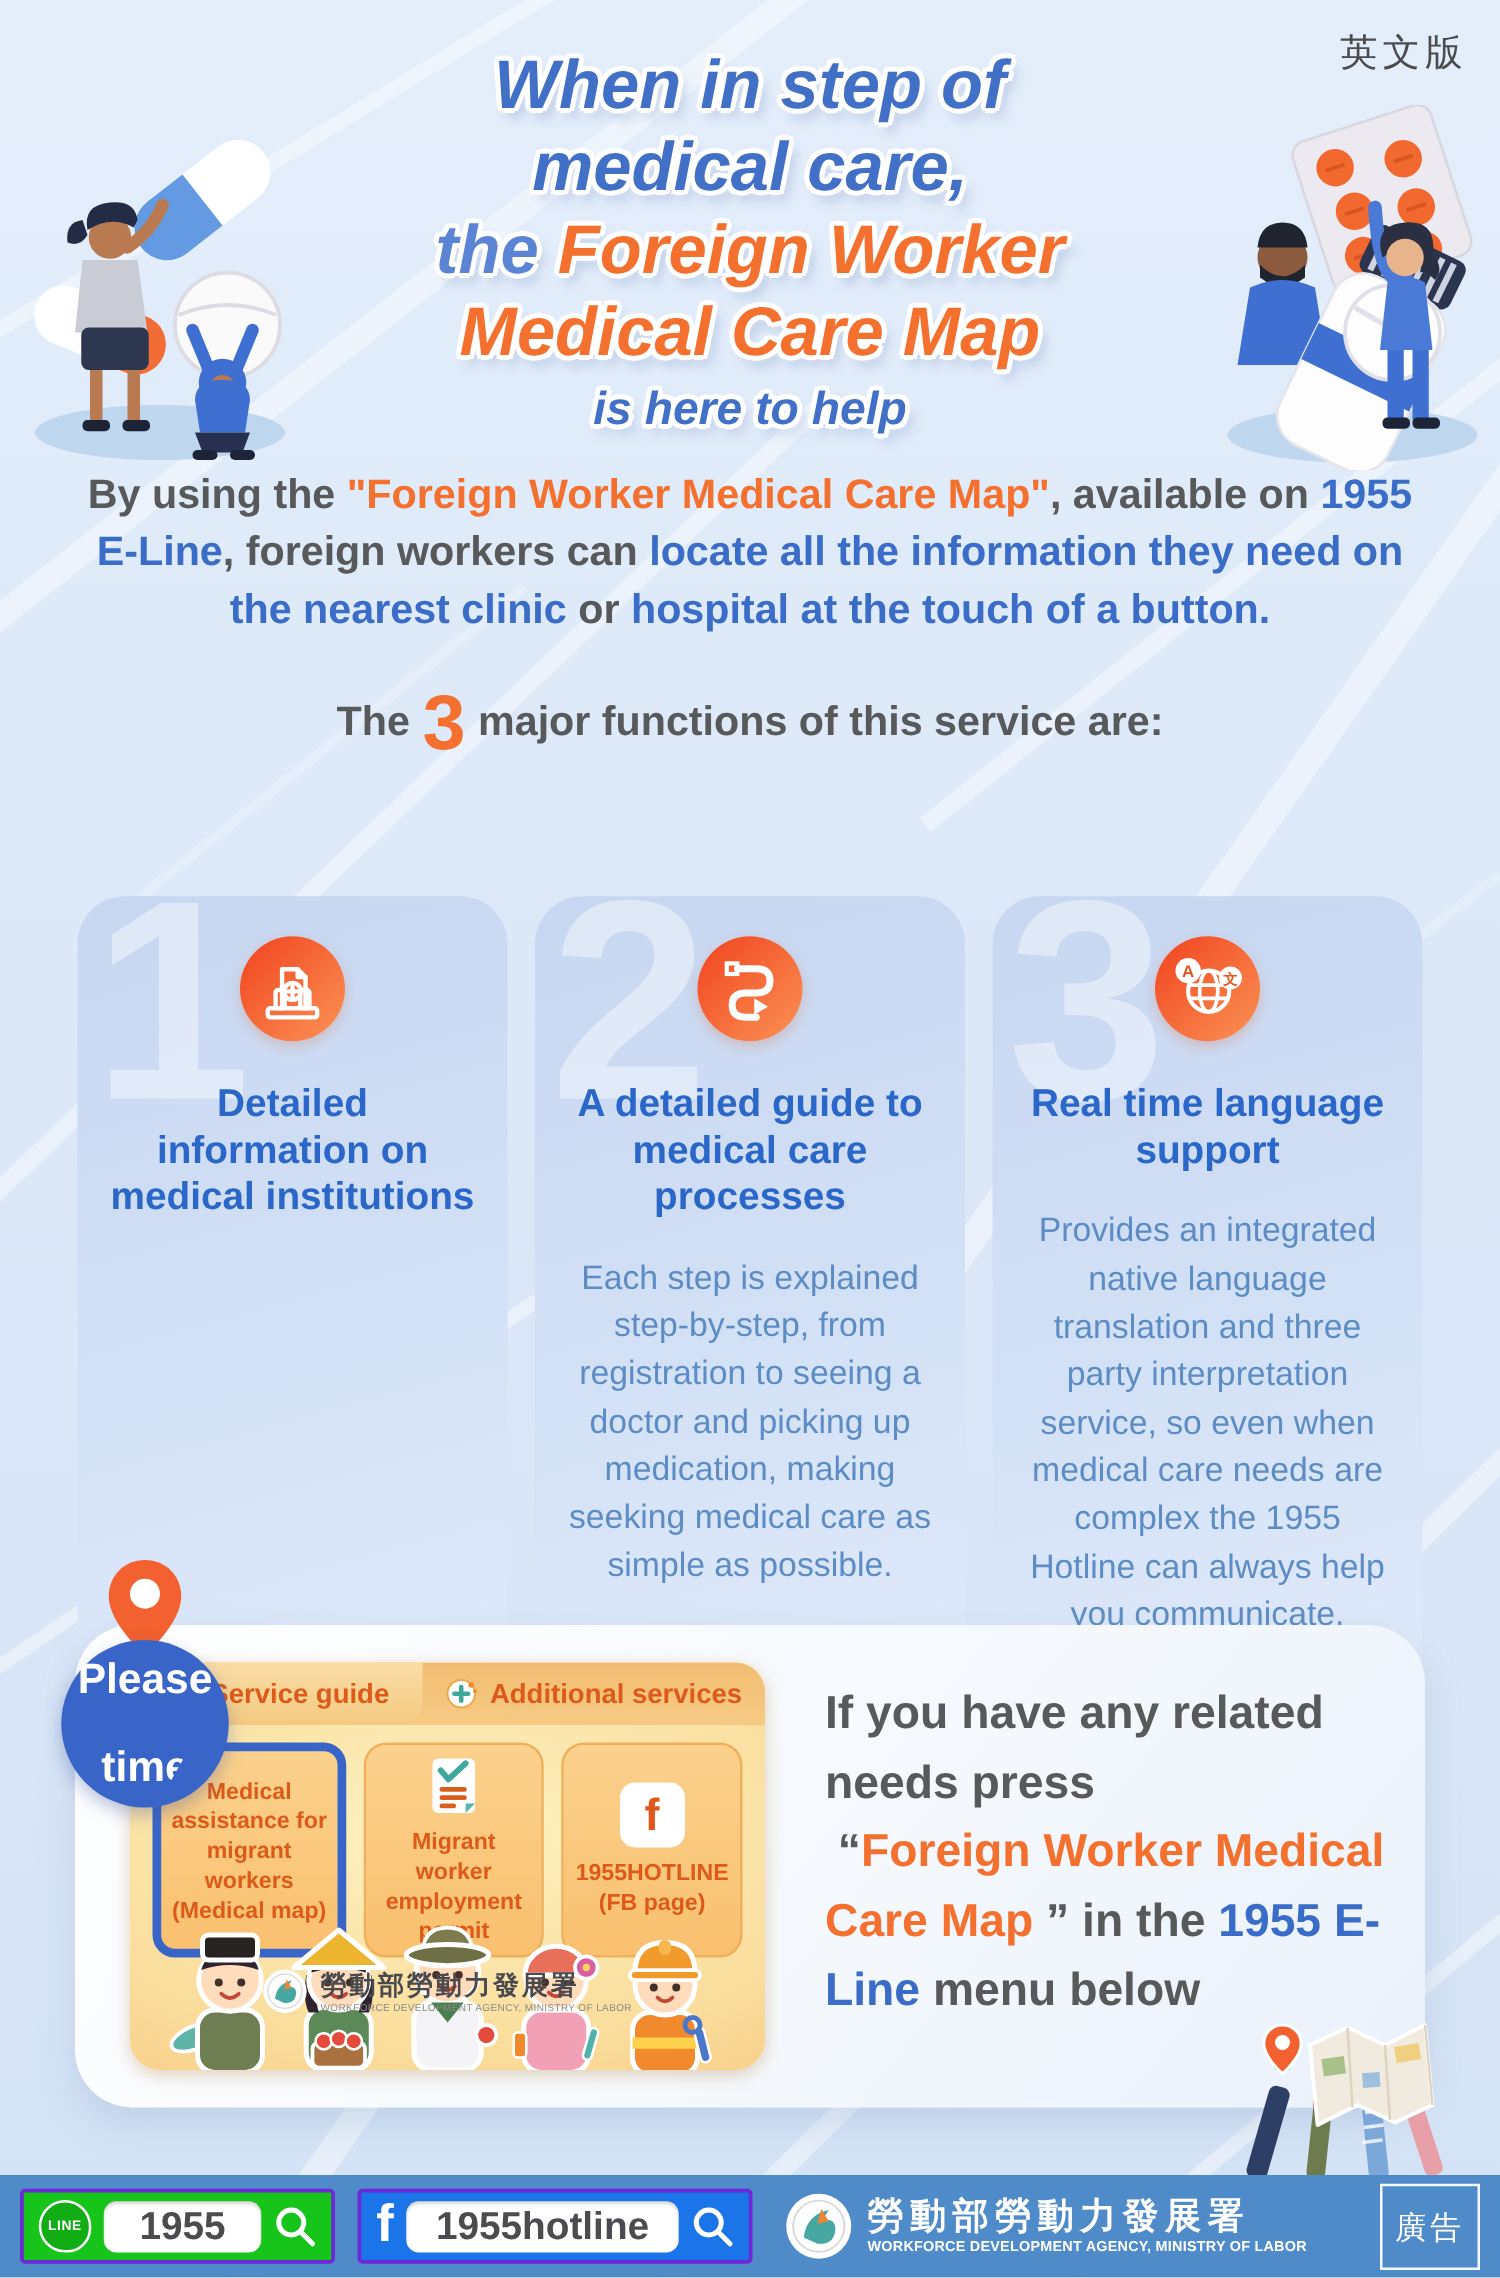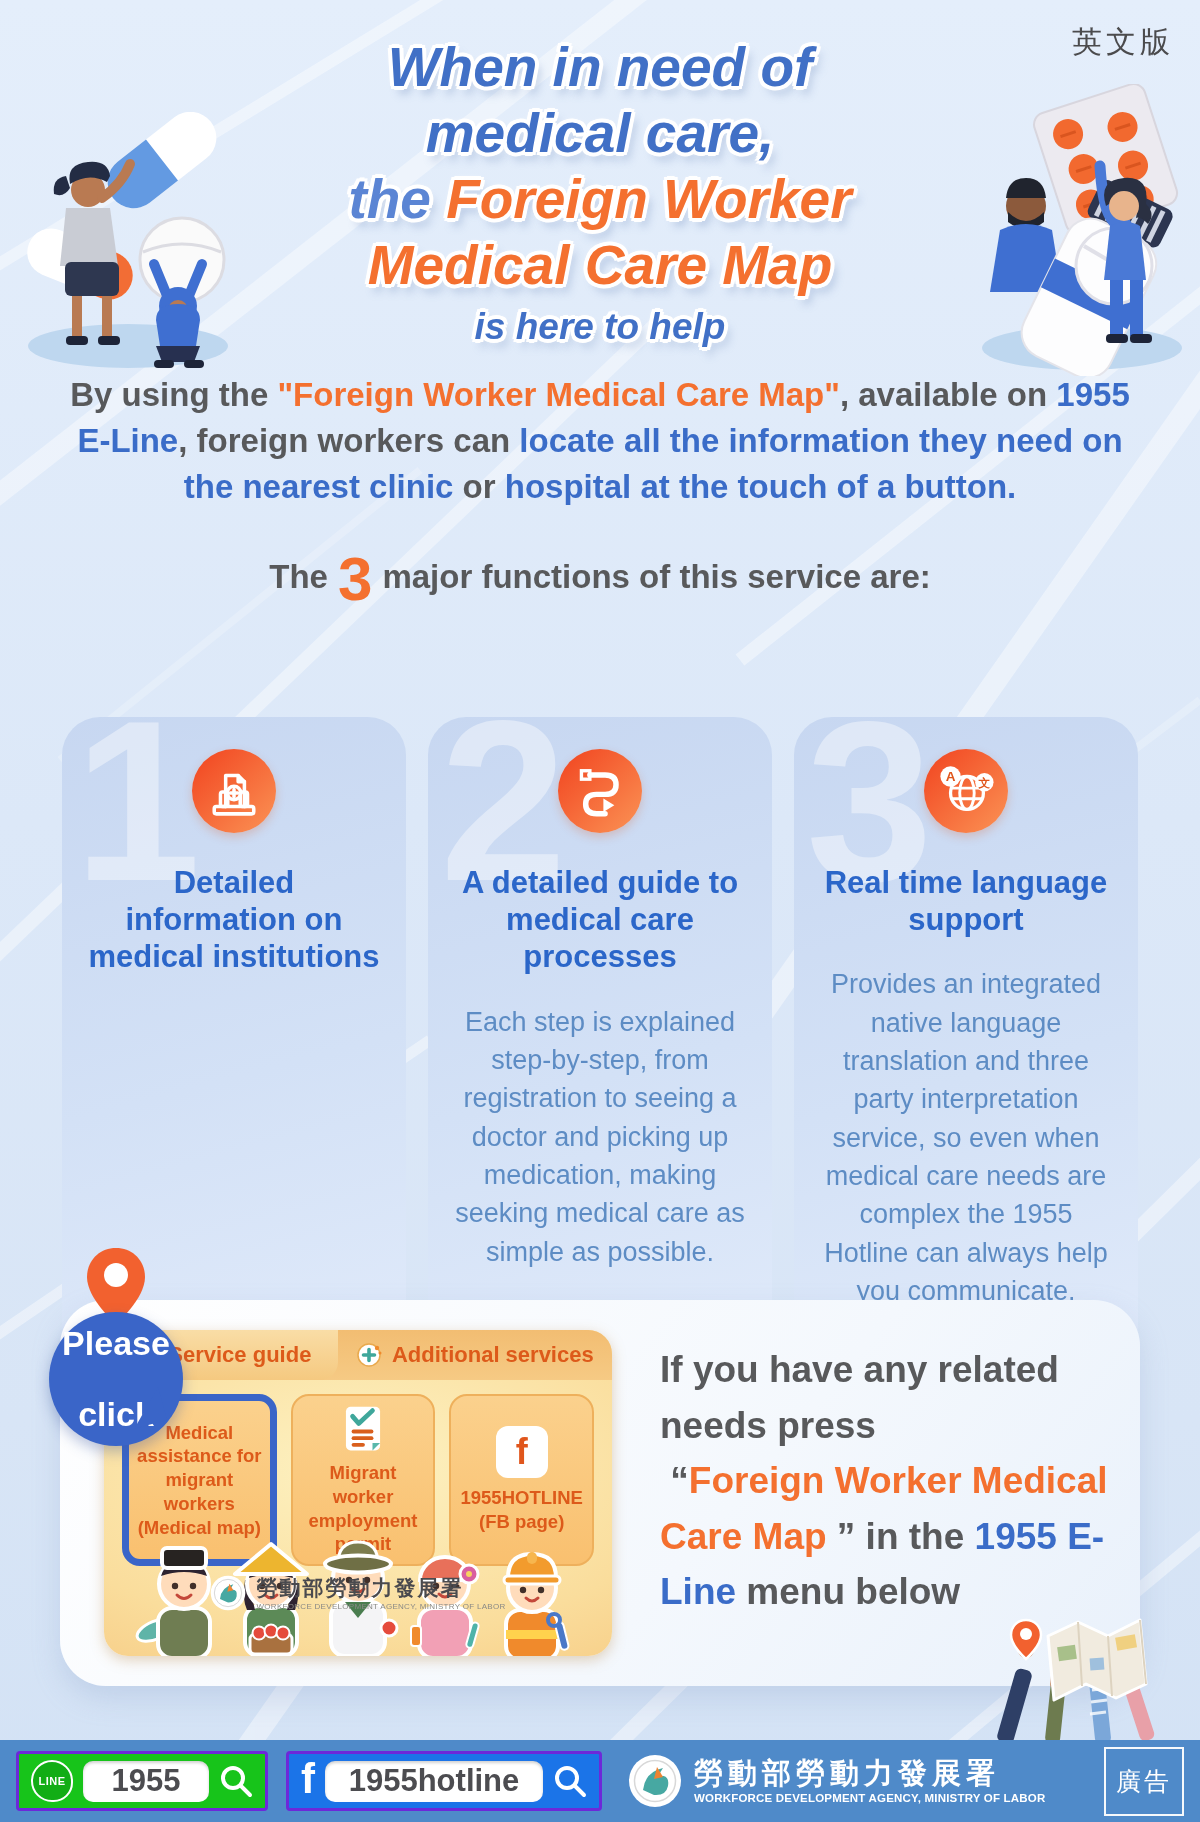--- a/index.html
+++ b/index.html
@@ -194,21 +194,21 @@
     <path d="M142 122 q-8 -26 18 -28 q26 -2 22 26 q10 10 2 20 q-8 -8 -12 -6 q4 -16 -12 -16 q-14 0 -18 4 z" fill="#2a3042"></path>
     <circle cx="160" cy="122" r="15" fill="#e8b48c"></circle>
     <path d="M146 142 q16 -8 30 0 l6 54 h-42 z" fill="#4a79d6"></path>
     <rect x="146" y="196" width="13" height="56" fill="#3f6fd1"></rect>
     <rect x="166" y="196" width="13" height="56" fill="#3f6fd1"></rect>
     <rect x="142" y="250" width="22" height="9" rx="4" fill="#1d2438"></rect>
     <rect x="166" y="250" width="22" height="9" rx="4" fill="#1d2438"></rect>
   </svg>
 
   <header class="title">
-    <div class="t-line c-blue ow">When in need of</div>
+    <div class="t-line c-blue ow">When in step of</div>
     <div class="t-line c-blue ow">medical care,</div>
     <div class="t-line ow"><span class="c-blue2">the </span><span class="c-orange">Foreign Worker</span></div>
     <div class="t-line c-orange ow">Medical Care Map</div>
     <div class="t-sub c-blue ow">is here to help</div>
   </header>
 
   <p class="intro"><span class="seg-dark">By using the </span><span class="seg-orange">"Foreign Worker Medical Care Map"</span><span class="seg-dark">, available on </span><span class="seg-blue">1955 E-Line</span><span class="seg-dark">, foreign workers can </span><span class="seg-blue">locate all the information they need on the nearest clinic</span><span class="seg-dark"> or </span><span class="seg-blue">hospital at the touch of a button.</span></p>
   <div class="functions-heading">
     <span>The</span>
     <span class="big3">3</span>
@@ -396,21 +396,21 @@
 </span><span class="seg-dark"> “</span><span class="seg-orange">Foreign Worker Medical Care Map</span><span class="seg-dark"> ” in the </span><span class="seg-blue">1955 E-Line</span><span class="seg-dark"> menu below</span></div>
   </section>
 
   <div class="please-click">
     <svg class="pin" width="62" height="80" viewBox="0 0 62 80">
       <path d="M31 2 C14 2 2 15 2 31 c0 22 29 47 29 47 s29 -25 29 -47 C60 15 48 2 31 2 Z" fill="#f2612f"></path>
       <circle cx="31" cy="29" r="12" fill="#fff"></circle>
     </svg>
     <div class="bubble">
       <span>Please</span>
-      <span>click</span>
+      <span>time</span>
     </div>
   </div>
 
   <svg class="hands-map" width="164" height="136" viewBox="0 0 164 136">
     <rect x="10" y="62" width="17" height="76" rx="6" fill="#2e3f66" transform="rotate(16 18 100)"></rect>
     <rect x="52" y="72" width="15" height="66" rx="6" fill="#6d7b4f" transform="rotate(6 59 105)"></rect>
     <rect x="55" y="56" width="9" height="26" rx="4" fill="#c98d66" transform="rotate(6 59 70)"></rect>
     <rect x="96" y="70" width="16" height="68" rx="6" fill="#7ba7d9" transform="rotate(-6 104 104)"></rect>
     <path d="M96 84 l16 -2 M95 96 l16 -2 M94 108 l16 -2" stroke="#fff" stroke-width="3" opacity=".8"></path>
     <rect x="134" y="64" width="15" height="72" rx="6" fill="#e8a0a8" transform="rotate(-18 141 100)"></rect>

